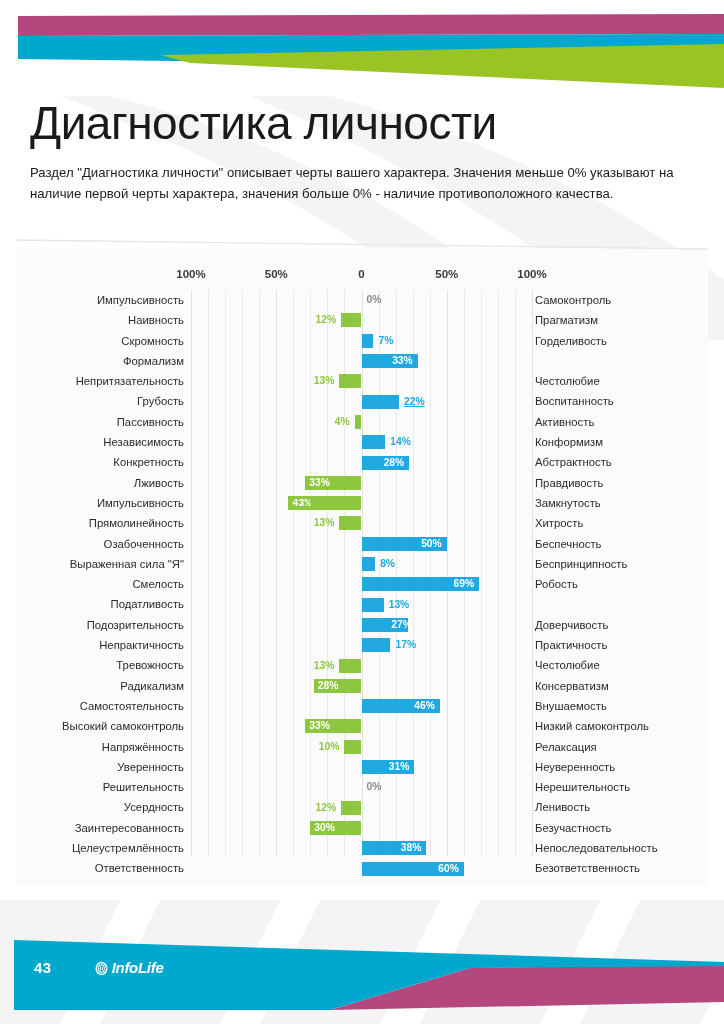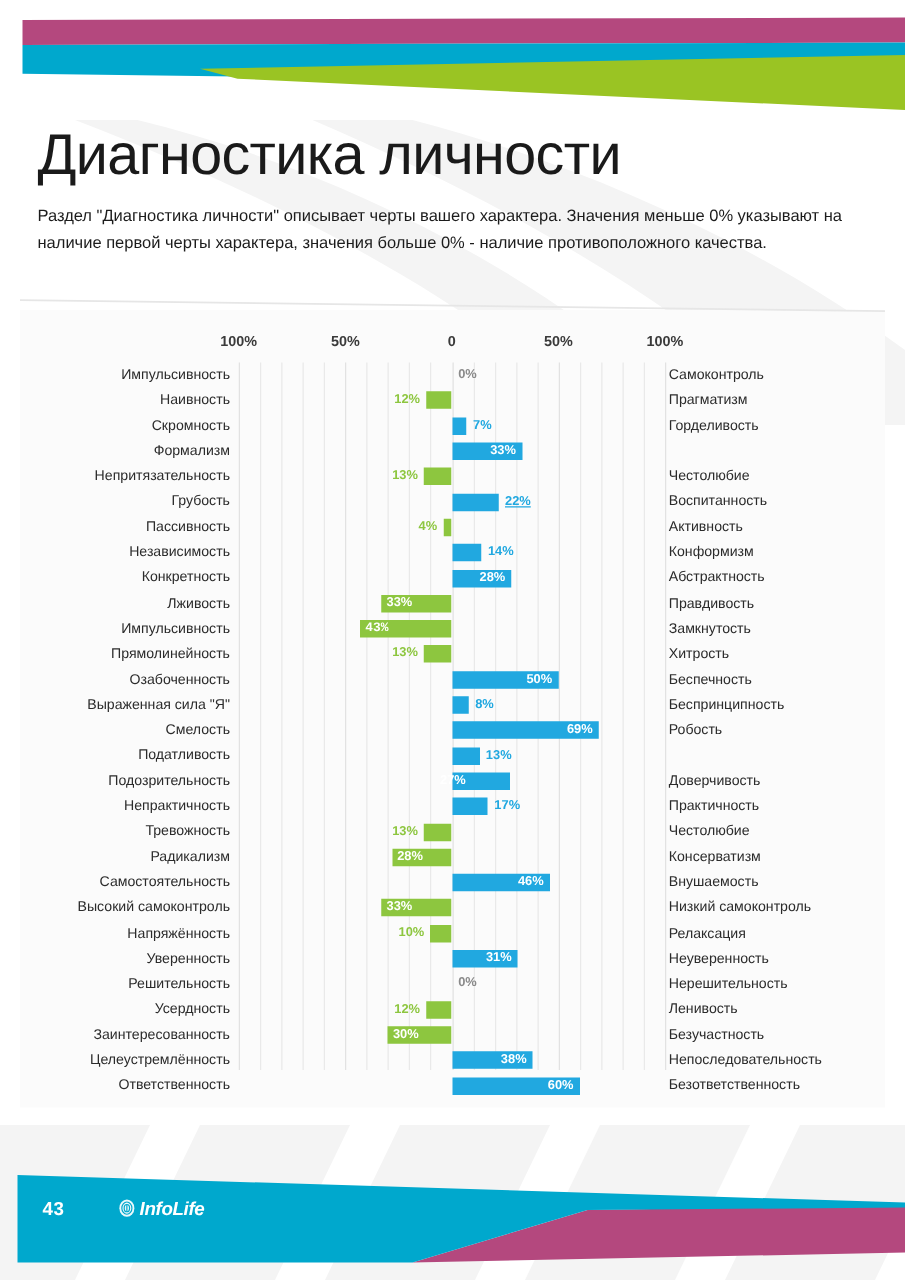--- a/index.html
+++ b/index.html
@@ -222,21 +222,21 @@
     margin-left: 34px;
     font-size: 15px;
     font-weight: bold;
     color: #ffffff;
     letter-spacing: 0.5px;
   }
 
   .brand-logo {
     margin-left: 42px;
     display: flex;
-    align-items: flex-start;
+    align-items: flex-end;
     gap: 3px;
   }
 
   .brand-mark {
     width: 15px;
     height: 15px;
     display: block;
   }
 
   .brand-name {
@@ -410,21 +410,21 @@
         </div>
         <div class="row">
           <span class="row-label-left">Податливость</span>
           <div class="bar blue" style="left: 345.5px; width: 22.165px;"></div>
           <span class="bar-value-outside blue" style="left: 372.665px; text-align: left;">13%</span>
         </div>
         <div class="row">
           <span class="row-label-left">Подозрительность</span>
           <span class="row-label-right">Доверчивость</span>
           <div class="bar blue" style="left: 345.5px; width: 46.035px;"></div>
-          <span class="bar-value-inside" style="left: 336px; width: 33px; text-align: left;">27%</span>
+          <span class="bar-value-inside" style="left: 369px; width: 33px; text-align: center;">27%</span>
         </div>
         <div class="row">
           <span class="row-label-left">Непрактичность</span>
           <span class="row-label-right">Практичность</span>
           <div class="bar blue" style="left: 345.5px; width: 28.985px;"></div>
           <span class="bar-value-outside blue" style="left: 379.485px; text-align: left;">17%</span>
         </div>
         <div class="row">
           <span class="row-label-left">Тревожность</span>
           <span class="row-label-right">Честолюбие</span>

